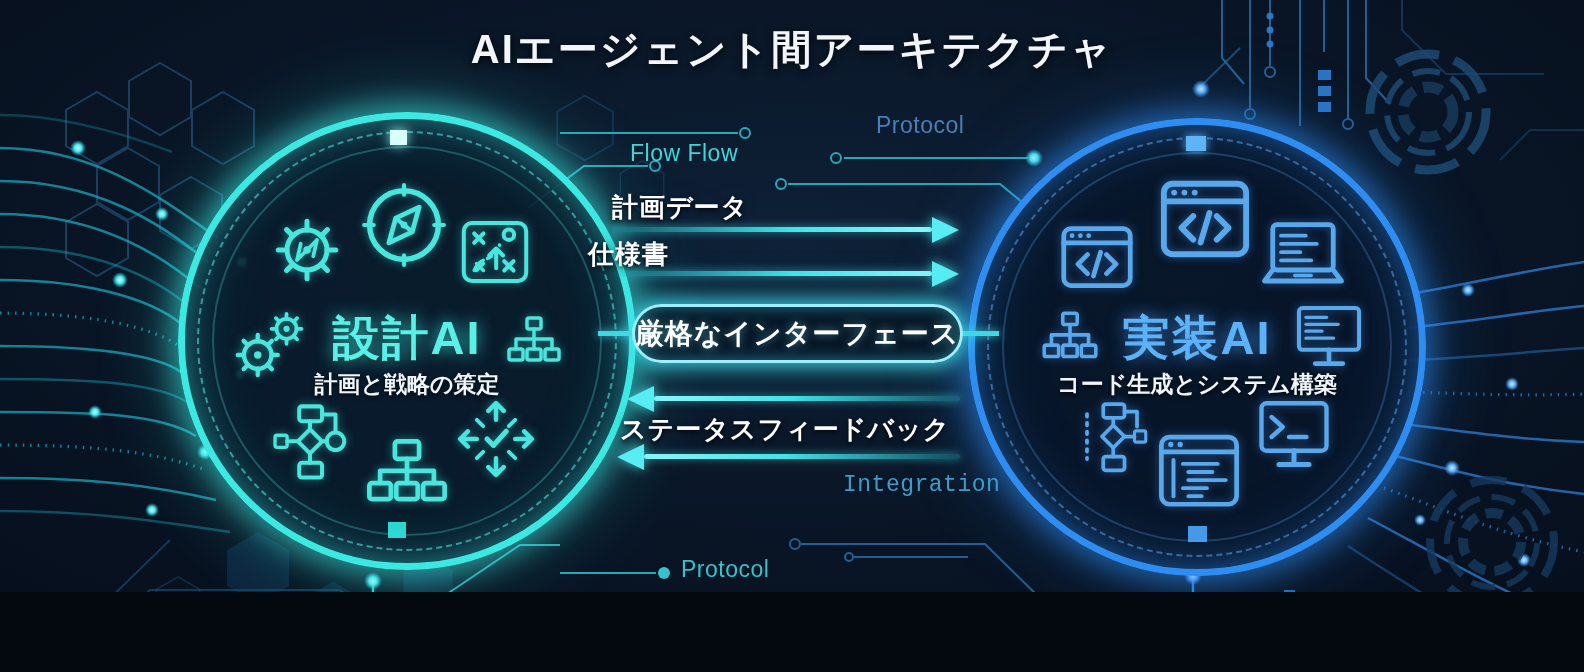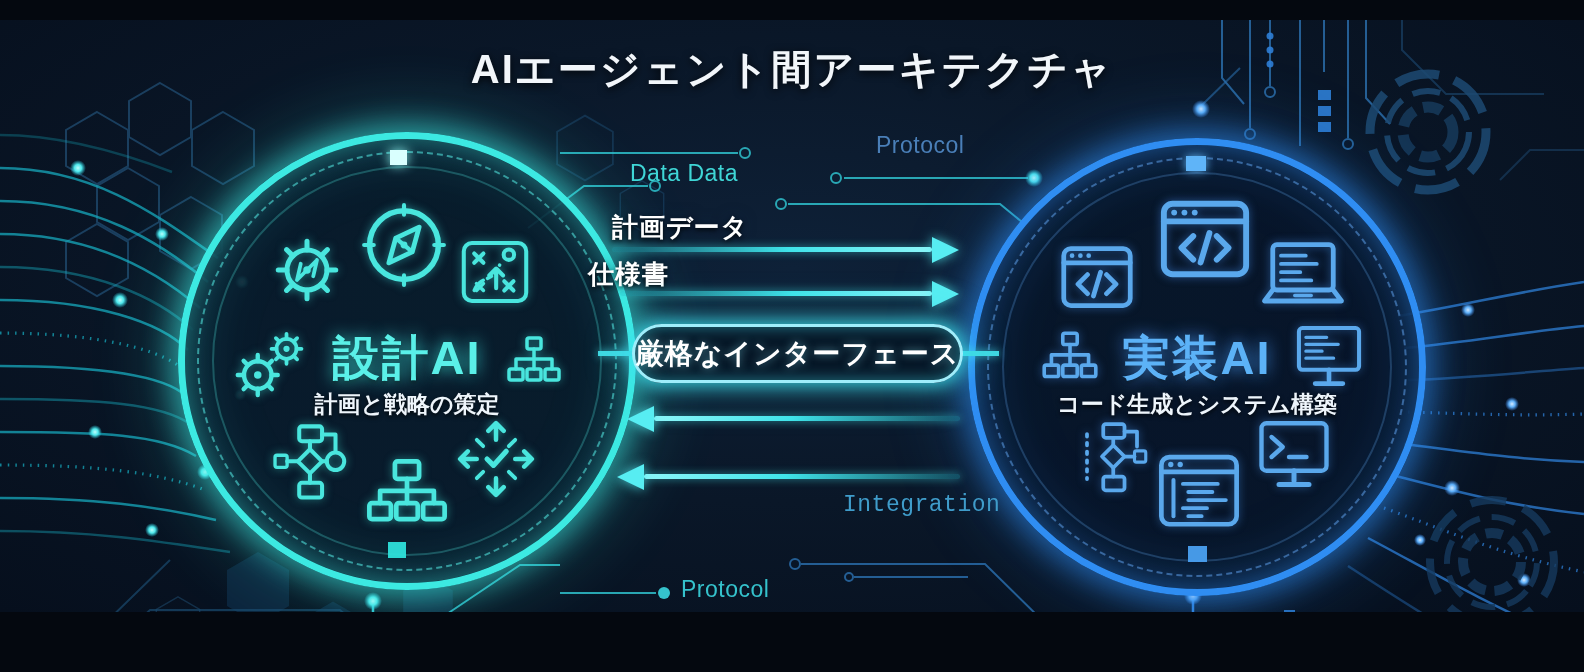--- a/index.html
+++ b/index.html
@@ -1,20 +1,19 @@
 <!DOCTYPE html>
 <html><head>
 <meta charset="utf-8">
 <style>
   html,body { margin:0; padding:0; background:#04080f; }
   .stage {
     position:relative; width:1584px; height:592px; overflow:hidden;
     background: radial-gradient(ellipse at 50% 42%, #0e2138 0%, #0a1728 48%, #060f1d 100%);
     font-family:"Liberation Sans","DejaVu Sans",sans-serif;
-    margin-top:20px;
   }
   svg.bg { position:absolute; left:0; top:0; z-index:0; }
 
   .title {
     position:absolute; top:22px; left:0; width:100%; text-align:center; z-index:4;
     color:#f2f6fa; font-size:40px; font-weight:bold; letter-spacing:2px;
     text-shadow:0 2px 8px rgba(0,0,0,.85);
   }
 
   
@@ -239,21 +238,21 @@
       <rect x="1284" y="624" width="11" height="11"></rect>
         <rect x="1284" y="641" width="11" height="11"></rect>
       <rect x="1284" y="658" width="11" height="11"></rect>
     </g>
     <path d="M1201,86 L1240,48" stroke="#2a6ca8" stroke-width="2" opacity=".6"></path>
     <circle cx="1201" cy="89" r="9" fill="url(#dotb)"></circle>
   </svg>
 
   <div class="title">AIエージェント間アーキテクチャ</div>
 
-  <div class="bg-label" style="left:630px; top:140px; color:#3fd6d6;">Data Data</div>
+  <div class="bg-label" style="left:630px; top:140px; color:#3fd6d6;">Flow Flow</div>
   <div class="bg-label" style="left:876px; top:112px; color:#4a7fb8;">Protocol</div>
   <div class="bg-label" style="left:843px; top:472px; color:#3f9cca;font-family:Liberation Mono, monospace;">Integration</div>
   <div class="bg-label" style="left:681px; top:556px; color:#35c2cc;">Protocol</div>
 
   <div class="agent blue">
     <div class="icn b" style="left:84px; top:94px; width:76px; height:76px;">
       <svg viewBox="0 0 64 64">
           <g class="ic" stroke-width="4">
         <rect x="4" y="8" width="56" height="48" rx="6"></rect>
         <path d="M4,20 H60"></path>
@@ -453,15 +452,16 @@
   <div class="arrow-r" style="left:612px; top:227px; width:320px;"></div>
 
   <div class="flow-label" style="left:588px; top:237px; width:346px;">仕様書</div>
   <div class="arrow-r" style="left:620px; top:271px; width:312px;"></div>
 
   <div class="iface-conn" style="left:598px; width:36px;"></div>
   <div class="iface-conn" style="left:961px; width:38px;"></div>
   <div class="iface">厳格なインターフェース</div>
 
   <div class="arrow-l" style="left:654px; top:396px; width:306px;"></div>
+  <div class="flow-label" style="left:620px; top:412px; width:360px;">ステータスフィードバック</div>
   <div class="arrow-l" style="left:644px; top:454px; width:316px;"></div>
 
 </div>
 
 </body></html>

